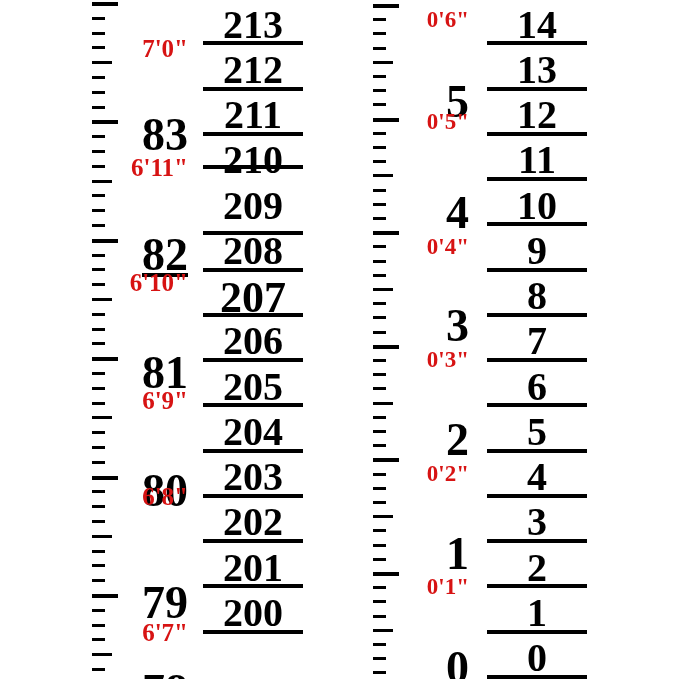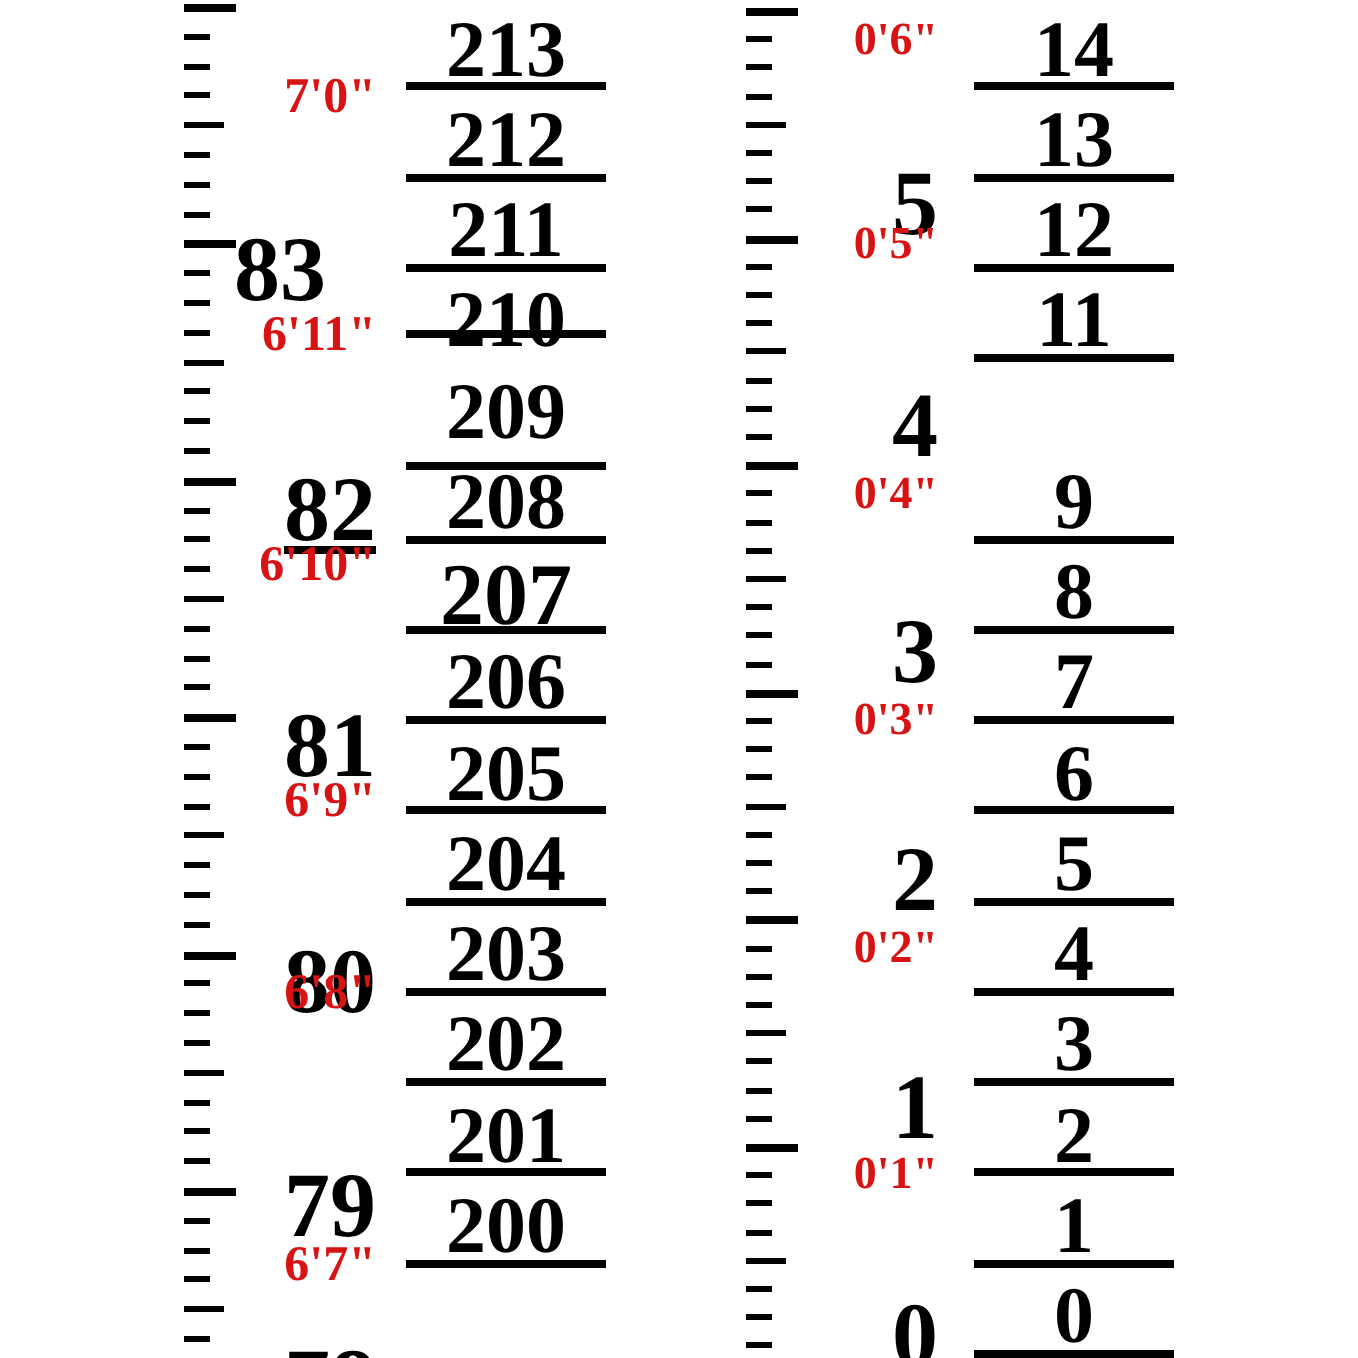--- a/index.html
+++ b/index.html
@@ -145,21 +145,21 @@
         <div class="tick minor" style="top: 564.4px;"></div>
         <div class="tick minor" style="top: 579.2px;"></div>
         <div class="tick major" style="top: 594px;"></div>
         <div class="tick minor" style="top: 608.8px;"></div>
         <div class="tick minor" style="top: 623.6px;"></div>
         <div class="tick minor" style="top: 638.4px;"></div>
         <div class="tick mid" style="top: 653.2px;"></div>
         <div class="tick minor" style="top: 668px;"></div>
       </div>
     <div id="left-inch-numbers">
-        <div class="inch-num" style="top: 112px; right: 0px; left: 0px; padding-right: 4px; font-size: 46px; text-align: center;">83</div>
+        <div class="inch-num" style="top: 112px; right: 0px; left: 0px; padding-right: 4px; font-size: 46px;">83</div>
         <div class="inch-num" style="top: 232px; right: 0px; left: 0px; padding-right: 4px; font-size: 46px; text-decoration: underline;">82</div>
         <div class="inch-num" style="top: 350px; right: 0px; left: 0px; padding-right: 4px; font-size: 46px;">81</div>
         <div class="inch-num" style="top: 468px; right: 0px; left: 0px; padding-right: 4px; font-size: 46px;">80</div>
         <div class="inch-num" style="top: 580px; right: 0px; left: 0px; padding-right: 4px; font-size: 46px;">79</div>
         <div class="inch-num" style="top: 668px; left: 0px; right: 0px; padding-right: 4px; font-size: 46px;">78</div>
       </div>
     <div id="left-feet-numbers">
         <div class="feet-num" style="top: 36px; right: 0px; left: 0px; padding-right: 4px; font-size: 25px;">7'0"</div>
         <div class="feet-num" style="top: 155px; right: 0px; left: 0px; padding-right: 4px; font-size: 25px;">6'11"</div>
         <div class="feet-num" style="top: 270px; right: 0px; left: 0px; padding-right: 4px; font-size: 25px;">6'10"</div>
@@ -289,20 +289,23 @@
       </div>
       <div class="cm-cell" style="top: 45.2667px; height: 45.2667px;">
         <div class="cm-num" style="top: 4.52667px; font-size: 40px;">13</div>
       </div>
       <div class="cm-cell" style="top: 90.5333px; height: 45.2667px;">
         <div class="cm-num" style="top: 4.52667px; font-size: 40px;">12</div>
       </div>
       <div class="cm-cell" style="top: 135.8px; height: 45.2667px;">
         <div class="cm-num" style="top: 4.52667px; font-size: 40px;">11</div>
       </div>
+      <div class="cm-cell" style="top: 181.067px; height: 45.2667px;">
+        <div class="cm-num" style="top: 4.52667px; font-size: 40px;">10</div>
+      </div>
       <div class="cm-cell" style="top: 226.333px; height: 45.2667px;">
         <div class="cm-num" style="top: 4.52667px; font-size: 40px;">9</div>
       </div>
       <div class="cm-cell" style="top: 271.6px; height: 45.2667px;">
         <div class="cm-num" style="top: 4.52667px; font-size: 40px;">8</div>
       </div>
       <div class="cm-cell" style="top: 316.867px; height: 45.2667px;">
         <div class="cm-num" style="top: 4.52667px; font-size: 40px;">7</div>
       </div>
       <div class="cm-cell" style="top: 362.133px; height: 45.2667px;">

